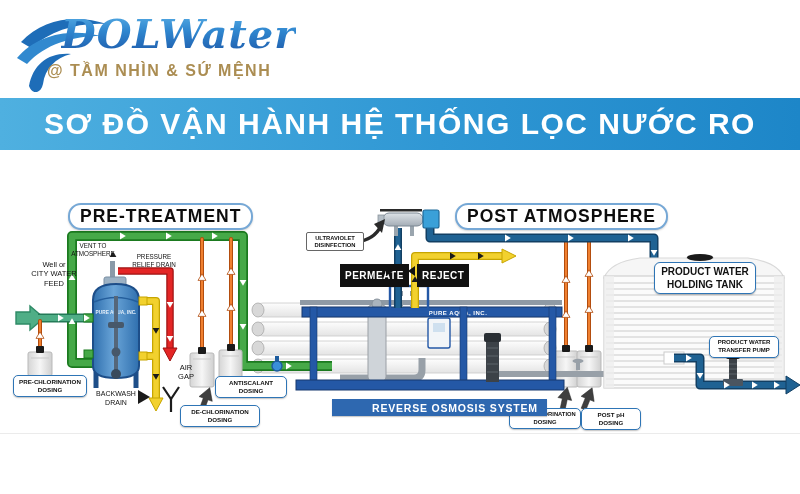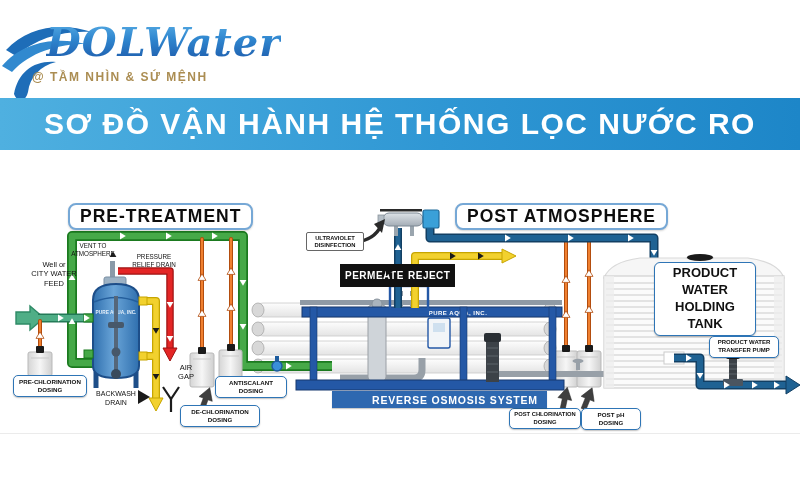--- a/index.html
+++ b/index.html
@@ -1,38 +1,38 @@
 <!DOCTYPE html>
 <html><head>
 <meta charset="utf-8">
 <style>
   html,body{margin:0;padding:0;}
   body{width:800px;height:494px;background:#ffffff;overflow:hidden;
        font-family:"Liberation Sans",sans-serif;position:relative;}
   
   #header{position:absolute;left:0;top:0;width:800px;height:98px;background:#fff;}
-  #logo{position:absolute;left:0;top:2px;width:250px;height:92px;margin-top:8px;}
+  #logo{position:absolute;left:15px;top:2px;width:250px;height:92px;}
   #logo-wave{position:absolute;left:0;top:10px;}
   #brand{position:absolute;left:46px;top:8px;font-family:"DejaVu Serif",serif;
          font-style:italic;font-weight:bold;font-size:40px;letter-spacing:1px;
          background:linear-gradient(180deg,#5fb4e8 0%,#2f86cf 45%,#1b55a6 100%);
          -webkit-background-clip:text;background-clip:text;color:transparent;
          -webkit-text-fill-color:transparent;}
-  #tagline{position:absolute;left:32px;top:60px;font-size:12px;font-weight:bold;
+  #tagline{position:absolute;left:32px;top:60px;font-size:16px;font-weight:bold;
            letter-spacing:1.5px;color:#ab8d52;white-space:nowrap;}
   
   #banner{position:absolute;left:0;top:98px;width:800px;height:52px;border-radius:0;
           background:linear-gradient(90deg,#4fb0e0 0%,#2f97d4 55%,#1d86c8 100%);
           display:flex;align-items:center;justify-content:center;}
   #banner-title{color:#fff;font-weight:bold;font-size:30px;letter-spacing:1.5px;white-space:nowrap;}
   
   #diagram{position:absolute;left:0;top:150px;width:800px;height:344px;background:#fff;}
   #diagram svg{position:absolute;left:0;top:0;}
   .ovl{position:absolute;white-space:pre-line;text-align:center;color:#111;}
-  .section-title{background:#fff;border:2px solid #76a8d6;border-radius:8px;
+  .section-title{background:#fff;border:2px solid #76a8d6;border-radius:13px;
       font-weight:bold;font-size:17.5px;letter-spacing:1px;padding:1px 10px;
       box-shadow:0 1px 2px rgba(0,0,0,.18);white-space:nowrap;color:#0d0d0d;}
   .lbl{font-weight:normal;font-size:7.5px;line-height:1.25;}
   .lbl-box{background:#fff;border:1.5px solid #2e75b6;border-radius:5px;
       font-weight:bold;font-size:6.2px;line-height:1.3;padding:2px 3px;
       box-shadow:0 1px 1.5px rgba(0,0,0,.25);}
   .lbl-thin{background:#fff;border:1px solid #666;border-radius:2px;
       font-weight:bold;font-size:5.8px;line-height:1.25;padding:1.5px 3px;}
   .badge{background:#111;color:#fff;font-weight:bold;font-size:10px;
       letter-spacing:.5px;padding:6px 5px;white-space:nowrap;}
@@ -367,38 +367,38 @@
 <div class="ovl lbl" style="left:61px;top:92px;width:64px;font-size:6.3px;">VENT TO
 ATMOSPHERE</div>
 <div class="ovl lbl" style="left:124px;top:103px;width:60px;font-size:6.3px;">PRESSURE
 RELIEF DRAIN</div>
 <div class="ovl lbl-thin" style="left:306px;top:82px;width:50px;">ULTRAVIOLET
 DISINFECTION</div>
 
 <div class="ovl badge" style="left:340px;top:114px;">PERMEATE</div>
 <div class="ovl tri-r" style="left:386px;top:116px;"></div>
 <div class="ovl tri-l" style="left:408px;top:116px;"></div>
-<div class="ovl badge" style="left:403px;top:114px;">REJECT</div>
+<div class="ovl badge" style="left:417px;top:114px;">REJECT</div>
 
 <div class="ovl lbl" style="left:156px;top:213px;width:30px;margin-left:15px;">AIR
 GAP</div>
 <div class="ovl lbl" style="left:90px;top:240px;width:52px;font-size:7px;">BACKWASH
 DRAIN</div>
 
 <div class="ovl lbl-box" style="left:13px;top:225px;width:66px;">PRE-CHLORINATION
 DOSING</div>
 <div class="ovl lbl-box" style="left:180px;top:255px;width:72px;">DE-CHLORINATION
 DOSING</div>
 <div class="ovl lbl-box" style="left:215px;top:226px;width:64px;">ANTISCALANT
 DOSING</div>
 <div class="ovl lbl-box" style="left:509px;top:258px;width:64px;font-size:5.8px;">POST CHLORINATION
 DOSING</div>
 <div class="ovl lbl-box" style="left:581px;top:258px;width:52px;">POST pH
 DOSING</div>
 
-<div class="ovl ro-tag" style="left:332px;top:241px;padding-left:40px;">REVERSE OSMOSIS SYSTEM</div>
-<div class="ovl lbl-box" style="left:654px;top:112px;width:94px;font-size:13px;border-radius:6px;">PRODUCT WATER
+<div class="ovl ro-tag" style="left:332px;top:249px;padding-left:40px;">REVERSE OSMOSIS SYSTEM</div>
+<div class="ovl lbl-box" style="left:654px;top:112px;width:94px;font-size:10px;border-radius:6px;">PRODUCT WATER
 HOLDING TANK</div>
 <div class="ovl lbl-box" style="left:709px;top:186px;width:62px;font-size:6px;">PRODUCT WATER
 TRANSFER PUMP</div>
 
 <div id="divider"></div>
 </div>
 
 </body></html>

